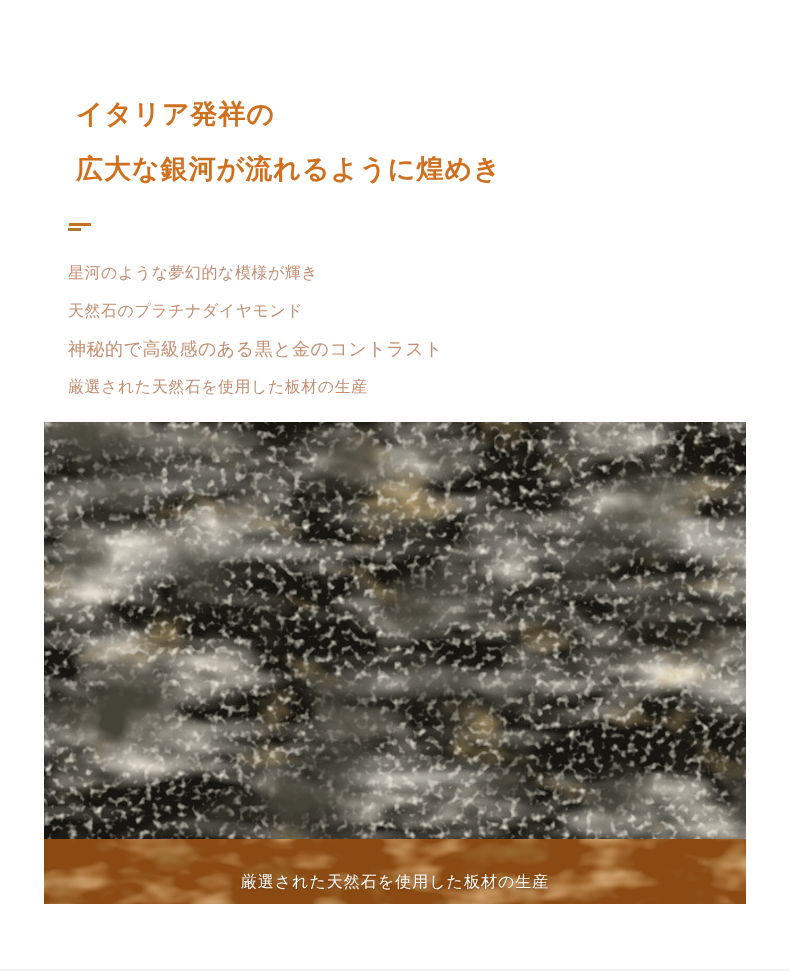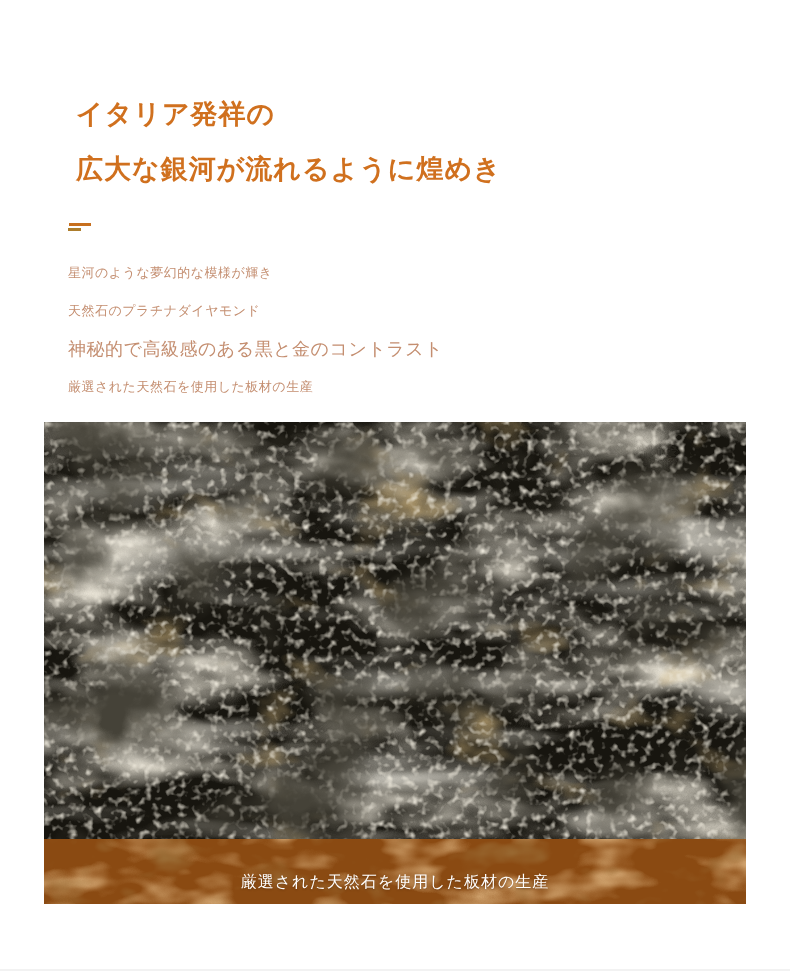--- a/index.html
+++ b/index.html
@@ -58,21 +58,21 @@
     width: 13px;
     height: 3px;
     background: var(--dash-bottom, #ad7d2c);
   }
   ul.features {
     list-style: none;
     margin: 29px 0 0 0;
     padding: 0;
   }
   ul.features li {
-    font-size: 13px;
+    font-size: 16px;
     line-height: 24px;
     margin-bottom: 14px;
     font-weight: 500;
     letter-spacing: 0.5px;
     color: var(--feature-text, #c48e70);
   }
   ul.features li.small {
     font-size: 18px;
   }
   

